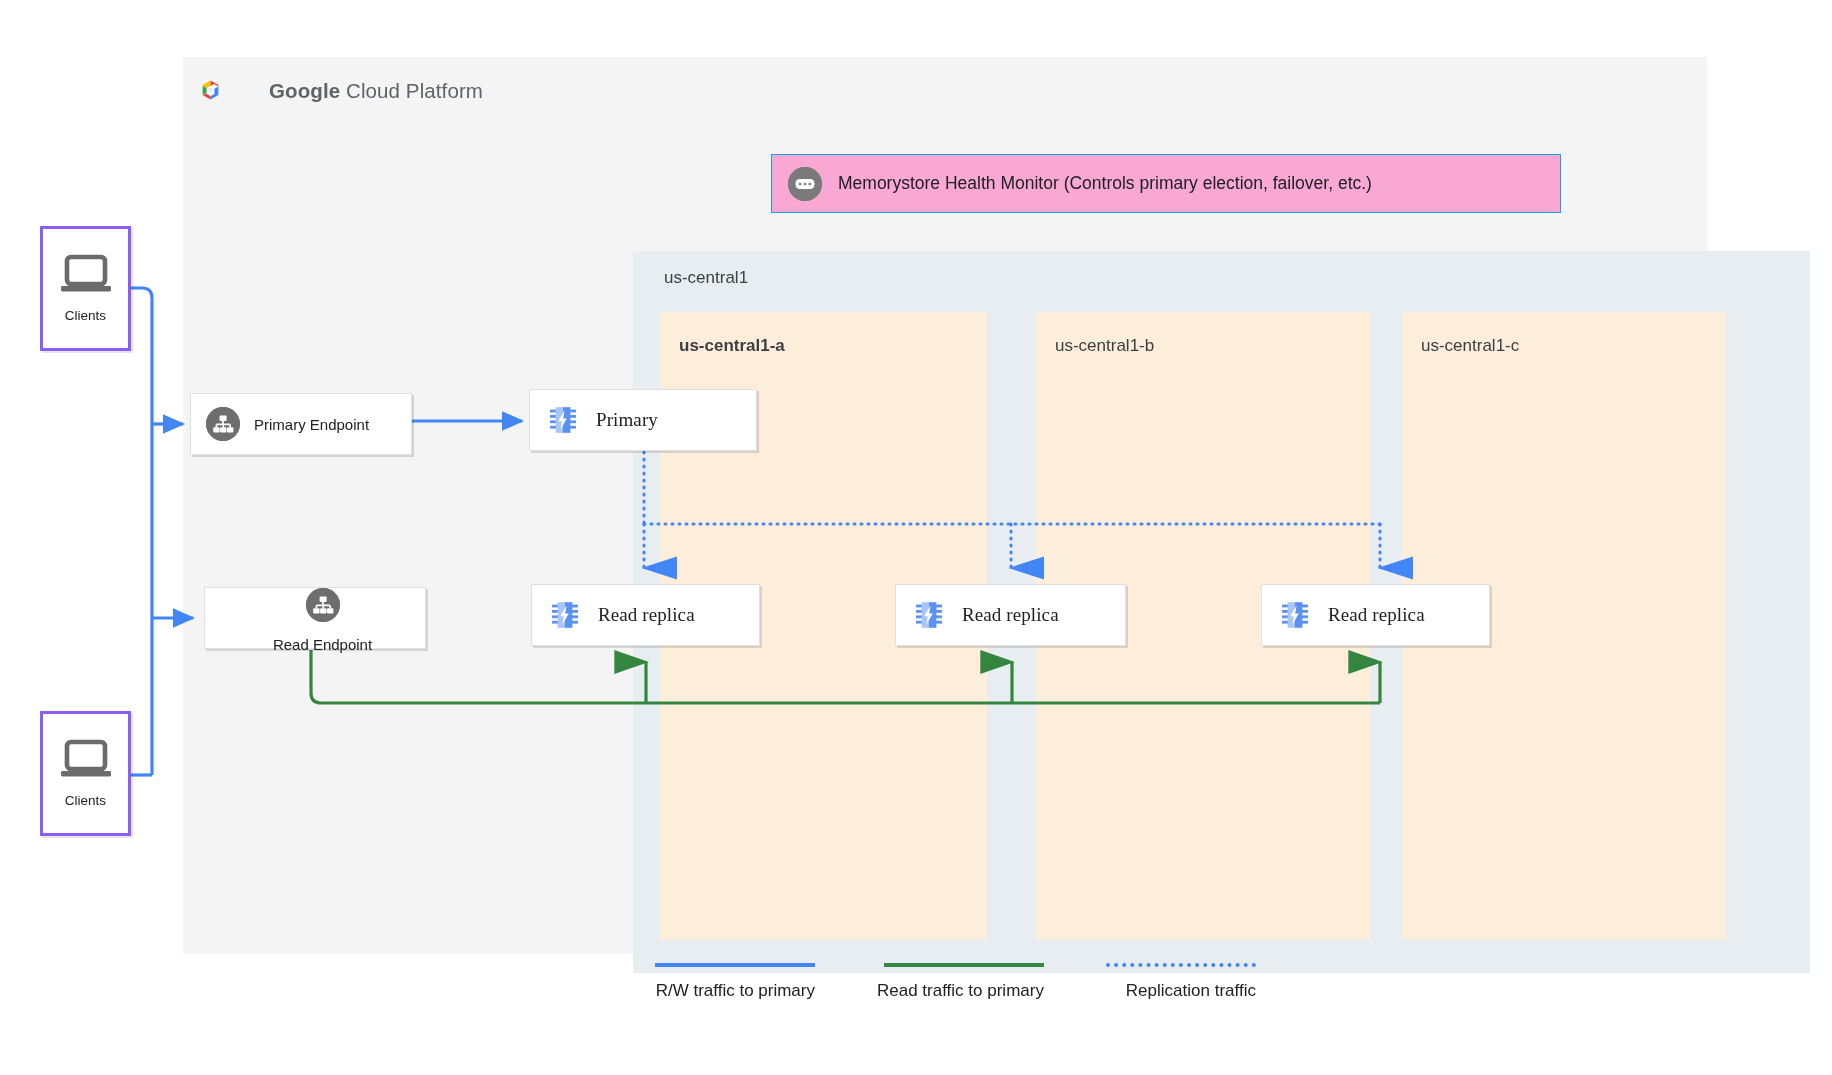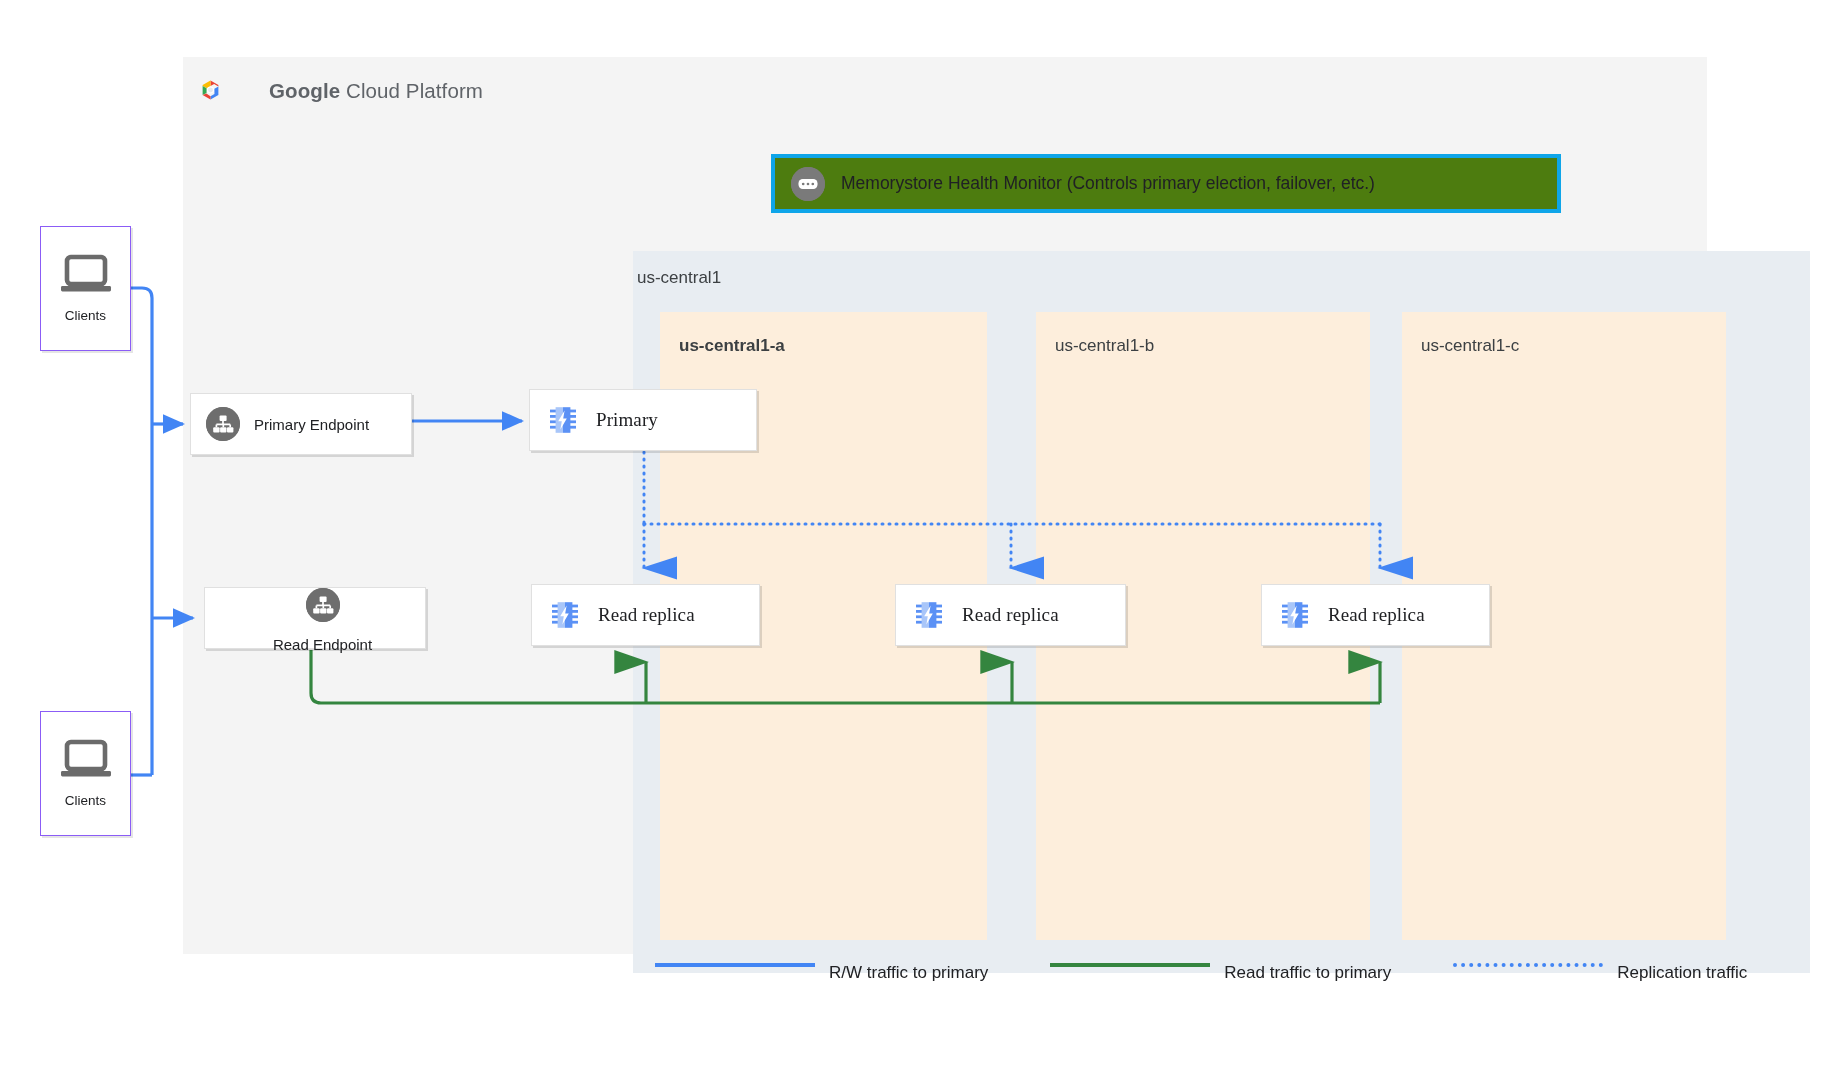--- a/index.html
+++ b/index.html
@@ -53,22 +53,22 @@
     color: #5f6368;
   }
 
   
   #health-monitor {
     position: absolute;
     left: 588px;
     top: 97px;
     width: 790px;
     height: 59px;
-    background: #4d7c0f;
-    border: 4px solid #0ea5e9;
+    background: #f9a8d4;
+    border: 1px solid #0ea5e9;
     box-sizing: border-box;
     display: flex;
     align-items: center;
     padding-left: 16px;
     gap: 16px;
   }
   .round-icon {
     width: 34px;
     height: 34px;
     border-radius: 50%;
@@ -87,21 +87,21 @@
   #region-panel {
     position: absolute;
     left: 450px;
     top: 194px;
     width: 1177px;
     height: 722px;
     background: #e8edf2;
   }
   #region-panel .region-label {
     position: absolute;
-    left: 4px;
+    left: 31px;
     top: 17px;
     font-size: 17px;
     color: #3c4043;
   }
 
   
   .zone {
     position: absolute;
     top: 255px;
     width: 327px;
@@ -161,21 +161,21 @@
   #replica-c     { left: 1261px; top: 584px; width: 229px; }
 
   .chip-icon { width: 34px; height: 34px; flex: none; display: block; }
 
   
   .client-box {
     position: absolute;
     width: 91px;
     height: 125px;
     background: #ffffff;
-    border: 1px solid #8b5cf6;
+    border: 3px solid #8b5cf6;
     box-sizing: border-box;
     box-shadow: 2px 2px 0 0 rgba(0,0,0,0.10);
     display: flex;
     flex-direction: column;
     align-items: center;
     justify-content: center;
     gap: 8px;
   }
   .client-box .client-label {
     font-size: 13.5px;
@@ -197,22 +197,22 @@
   #legend {
     position: absolute;
     left: 655px;
     top: 963px;
     display: flex;
     align-items: flex-start;
     gap: 62px;
   }
   .legend-item {
     display: flex;
-    flex-direction: row;
-    align-items: flex-start;
+    flex-direction: column;
+    align-items: flex-end;
     gap: 14px;
   }
   .legend-swatch { width: 160px; height: 4px; }
   .legend-swatch.solid-blue  { background: #4285f4; }
   .legend-swatch.solid-green { background: #34853f; }
   .legend-swatch.dotted-blue {
     height: 0;
     border-top: 4px dotted #4285f4;
     width: 150px;
   }

